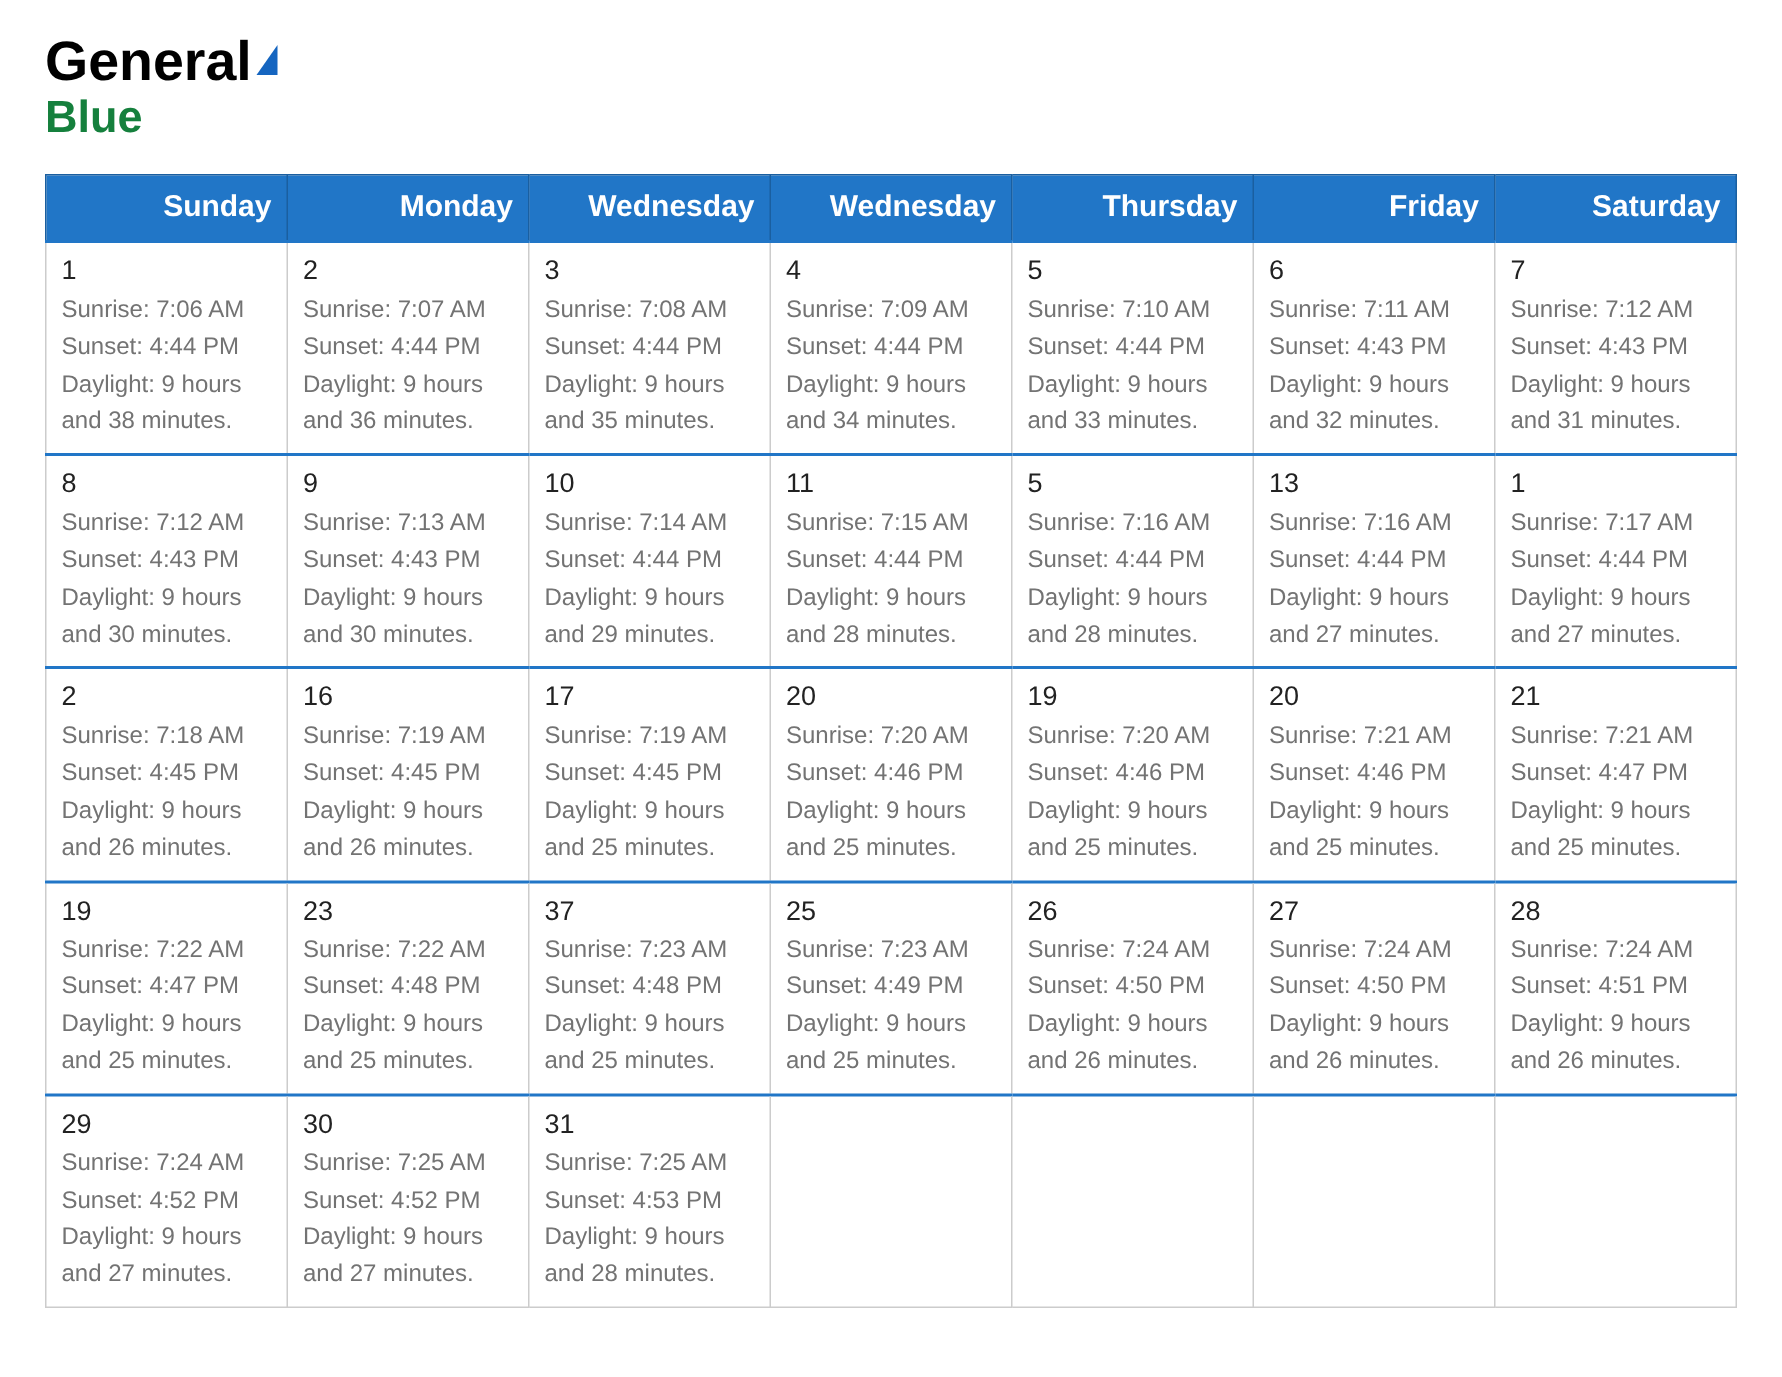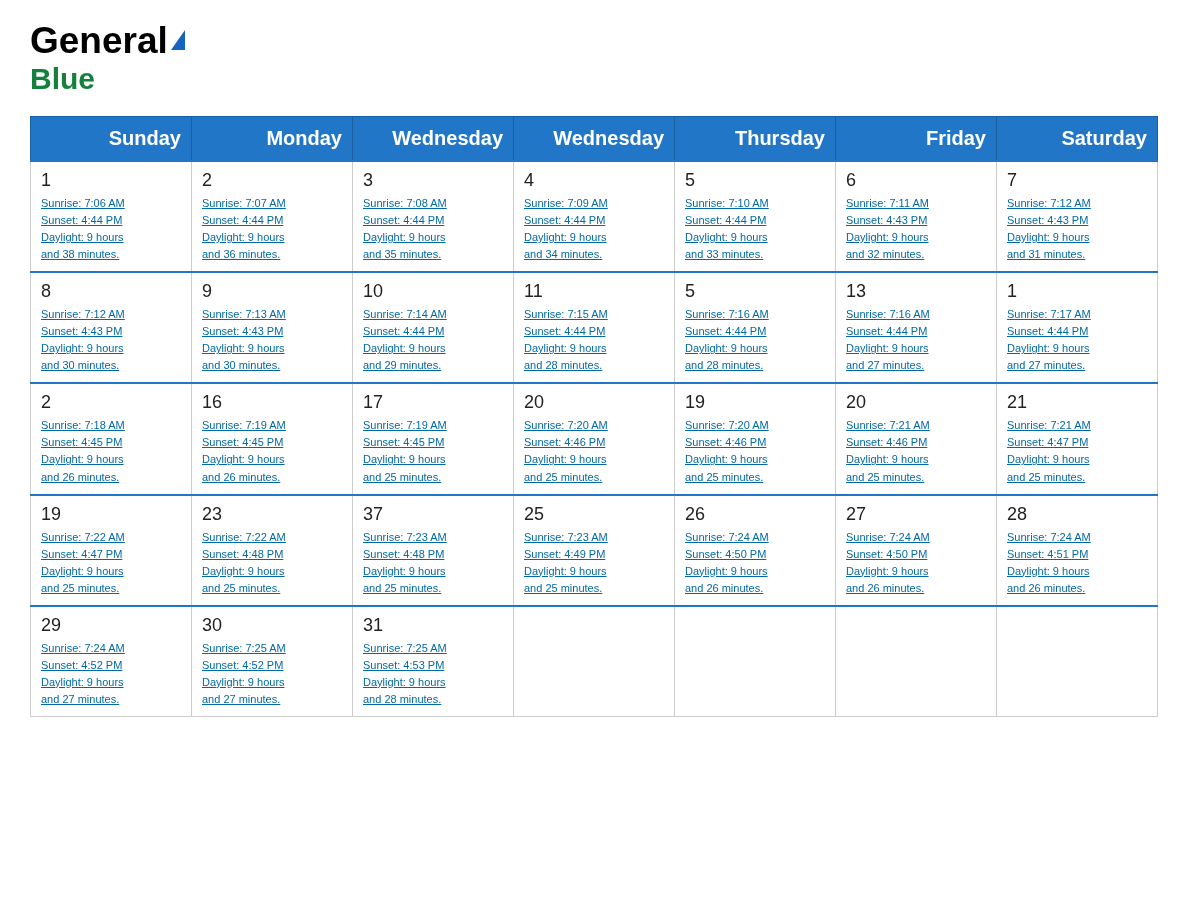--- a/index.html
+++ b/index.html
@@ -64,24 +64,23 @@
       background: #fff;
     }
     .day-number {
       font-size: 18px;
       font-weight: normal;
       color: #222;
       margin-bottom: 4px;
       display: block;
     }
     .day-info {
-      font-size: 11px;
+      font-size: 16px;
       line-height: 1.55;
-      color: #0369a1;
-      text-decoration: underline;
+      color: #737373;
     }
     .calendar tr td:first-child {
       border-left: 1px solid #ccc;
     }
     .week-row td {
       border-top: 2px solid #2176c7;
     }
     .empty-cell {
       background: #fff;
     }

